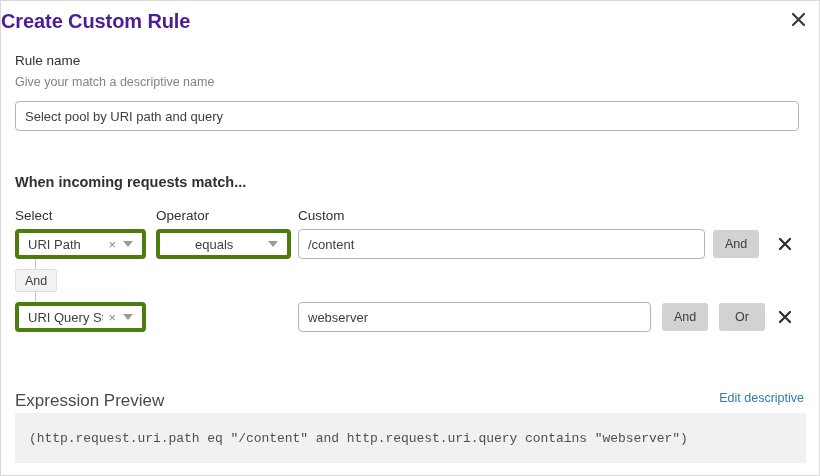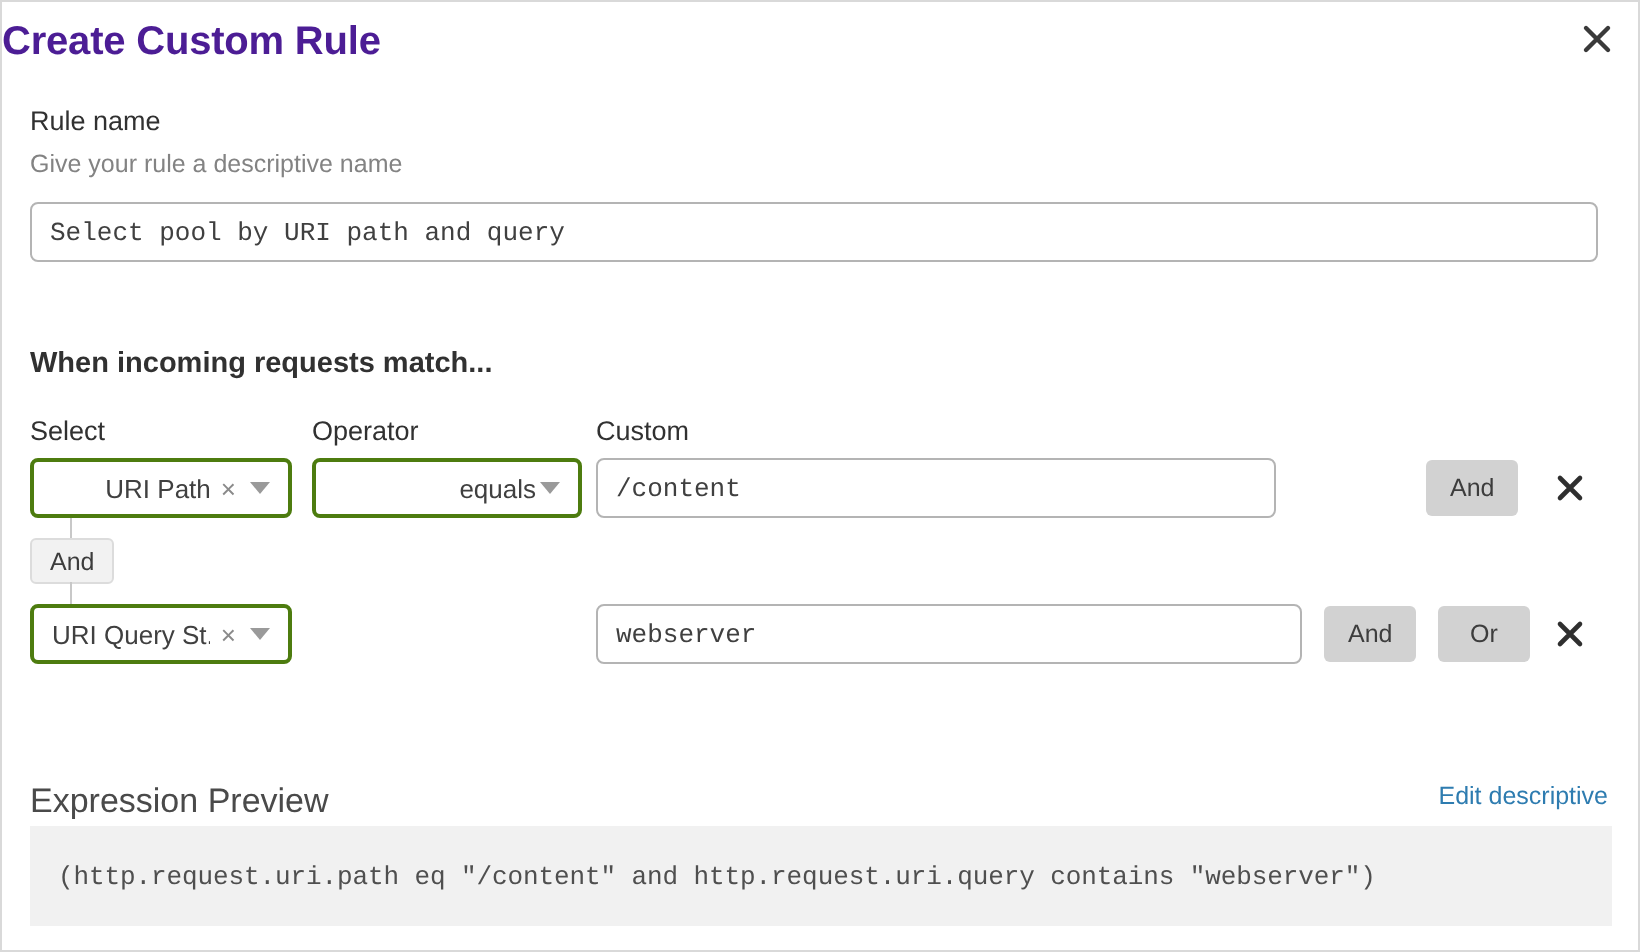--- a/index.html
+++ b/index.html
@@ -61,21 +61,21 @@
   #rule-name-label { left: 14px; top: 52px; }
   #rule-name-sublabel { left: 14px; top: 74px; }
 
   .text-input {
     position: absolute;
     box-sizing: border-box;
     height: 30px;
     border: 1px solid #b4b4b4;
     border-radius: 4px;
     background: #ffffff;
-    font-family: Liberation Mono, monospace;
+    font-family: Liberation Sans, sans-serif;
     font-size: 13px;
     color: #404040;
     padding: 0 9px;
     outline: none;
   }
   #rule-name-input {
     left: 14px;
     top: 100px;
     width: 784px;
   }
@@ -97,28 +97,27 @@
 
   
   .cond-row { position: absolute; left: 0; right: 0; height: 32px; }
   #row-1 { top: 228px; }
   #row-2 { top: 301px; }
 
   .select-box {
     position: absolute;
     box-sizing: border-box;
     height: 30px;
-    border: 2px solid #4d7c0f;
+    border: 4px solid #4d7c0f;
     border-radius: 4px;
     background: #ffffff;
     display: flex;
     align-items: center;
     cursor: pointer;
     user-select: none;
-    text-align: right;
   }
   .select-box .sel-text {
     flex: 1 1 auto;
     padding-left: 9px;
     font-size: 13px;
     color: #404040;
     white-space: nowrap;
     overflow: hidden;
   }
   .select-box .sel-clear {
@@ -139,21 +138,21 @@
     width: 0;
     height: 0;
     border-left: 5px solid transparent;
     border-right: 5px solid transparent;
     border-top: 6px solid #9a9a9a;
   }
 
   .field-select    { left: 14px;  width: 131px; }
   .operator-select { left: 155px; width: 135px; padding-left: 26px; }
 
-  #value-input-1 { left: 297px; width: 340px; top: 0; }
+  #value-input-1 { left: 297px; width: 407px; top: 0; }
   #value-input-2 { left: 297px; width: 353px; top: 0; }
 
   .logic-btn {
     position: absolute;
     box-sizing: border-box;
     height: 28px;
     min-width: 46px;
     padding: 0 12px;
     background: #d2d2d2;
     border: none;
@@ -266,21 +265,21 @@
 <div id="dialog">
 
   <div class="dialog-title">Create Custom Rule</div>
   <button class="close-btn" aria-label="Close">
     <svg width="15" height="15" viewBox="0 0 15 15">
       <path d="M2 2 L13 13 M13 2 L2 13" stroke="#3a3a3a" stroke-width="2.2" stroke-linecap="round"></path>
     </svg>
   </button>
 
   <div id="rule-name-label" class="field-label">Rule name</div>
-  <div id="rule-name-sublabel" class="field-sublabel">Give your rule a descriptive name</div>
+  <div id="rule-name-sublabel" class="field-sublabel">Give your match a descriptive name</div>
   <input id="rule-name-input" class="text-input" type="text" value="Select pool by URI path and query" style="">
 
   <div id="match-heading">When incoming requests match...</div>
 
   <div id="col-field" class="field-label">Select</div>
   <div id="col-operator" class="field-label">Operator</div>
   <div id="col-value" class="field-label">Custom</div>
 
   <div id="row-1" class="cond-row">
     <div class="select-box field-select">

